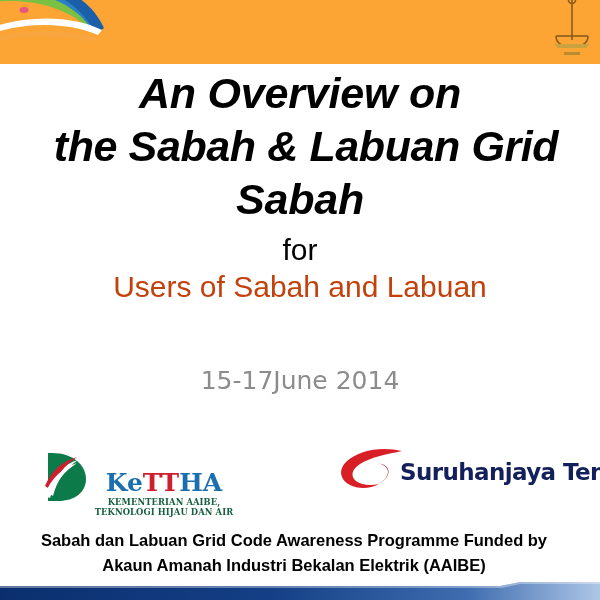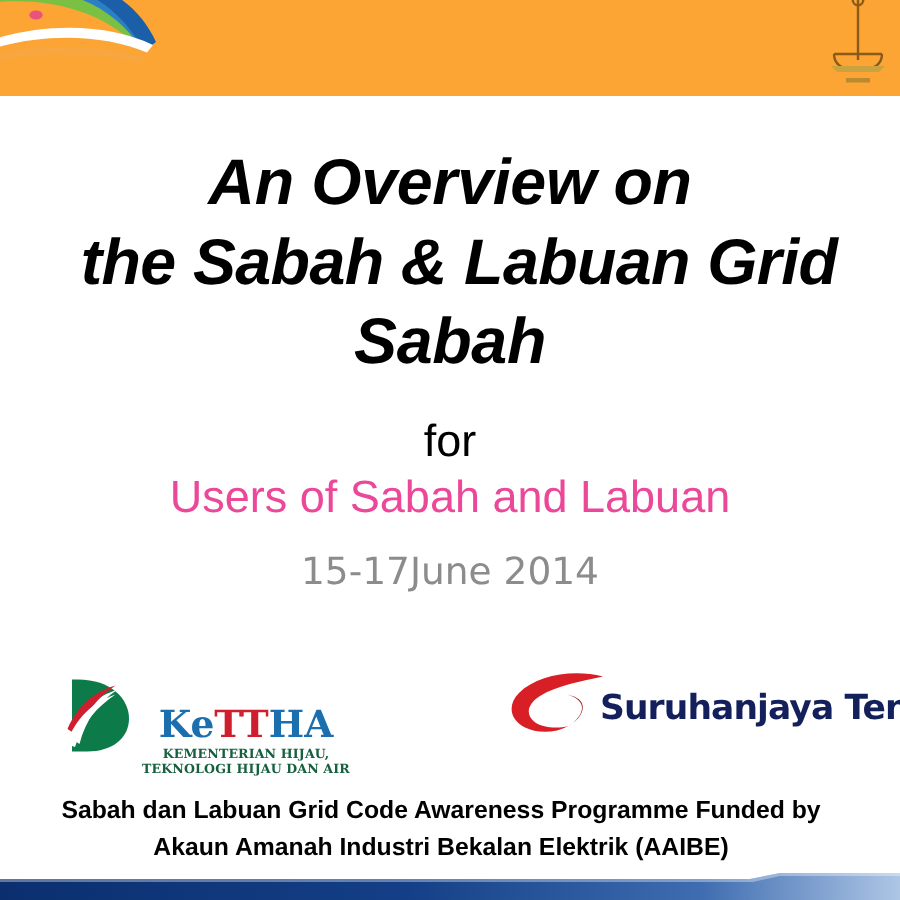--- a/index.html
+++ b/index.html
@@ -43,54 +43,54 @@
     right: 2px;
     top: -4px;
     width: 56px;
     height: 66px;
   }
 
   
   .title-block {
     position: absolute;
     left: 0;
-    top: 96px;
+    top: 67px;
     width: 600px;
     text-align: center;
   }
   .title-line {
     font-family: "Liberation Sans Narrow", "Liberation Sans", sans-serif;
     font-weight: bold;
     font-style: italic;
     font-size: 43px;
     line-height: 53px;
     color: #000000;
     letter-spacing: -0.2px;
     white-space: nowrap;
   }
   .title-line.l2 {
     font-size: 43px;
     letter-spacing: -0.4px;
     margin-left: 12px;
   }
 
   .subtitle-for {
-    margin-top: 22px;
+    margin-top: 6px;
     font-family: "Liberation Sans", sans-serif;
     font-weight: normal;
     font-size: 30px;
     line-height: 36px;
     color: #000000;
   }
   .subtitle-users {
     font-family: "Liberation Sans", sans-serif;
     font-weight: normal;
     font-size: 30px;
     line-height: 38px;
-    color: #ec4899;
+    color: #c2410c;
   }
 
   .date-line {
     position: absolute;
     left: 0;
     top: 366px;
     width: 600px;
     text-align: center;
     font-family: "DejaVu Sans", sans-serif;
     font-weight: normal;
@@ -246,21 +246,21 @@
 
     <div class="kettha-logo">
       <svg class="kettha-leaf" viewBox="0 0 46 50" preserveAspectRatio="none">
         <path d="M8,1 C30,1 42,14 42,27 C42,40 31,49 14,49 L4,49 L4,1 Z" fill="#0d7a4a"></path>
         <path d="M3,40 C9,22 20,12 34,8 C22,16 13,28 9,44 Z" fill="#ffffff"></path>
         <path d="M1,34 C8,18 19,9 33,5 C21,13 12,24 7,38 Z" fill="#cf1f2e"></path>
         <path d="M0,44 C7,26 18,16 33,11 C21,19 11,30 6,46 Z" fill="#ffffff"></path>
       </svg>
       <div class="kettha-text-wrap">
         <div class="kettha-word"><span class="k-blue">Ke</span><span class="k-red">TT</span><span class="k-blue">HA</span></div>
-        <div class="kettha-sub">KEMENTERIAN HIJAU,</div>
+        <div class="kettha-sub">KEMENTERIAN AAIBE,</div>
         <div class="kettha-sub">TEKNOLOGI HIJAU DAN AIR</div>
       </div>
     </div>
 
     <div class="st-logo">
       <svg class="st-mark" viewBox="0 0 66 50" preserveAspectRatio="none">
         <path d="M64,3 C44,-2 20,2 8,14 C0,22 2,32 12,37 C20,41 32,41 41,36
                  C33,38 23,37 18,33 C12,28 14,21 22,16 C33,9 50,6 64,3 Z" fill="#d81f26"></path>
         <path d="M41,36 C48,32 52,26 50,21 C49,18 45,16 40,15 C47,17 50,20 50,24
                  C50,28 46,33 41,36 Z" fill="#a8141a"></path>

